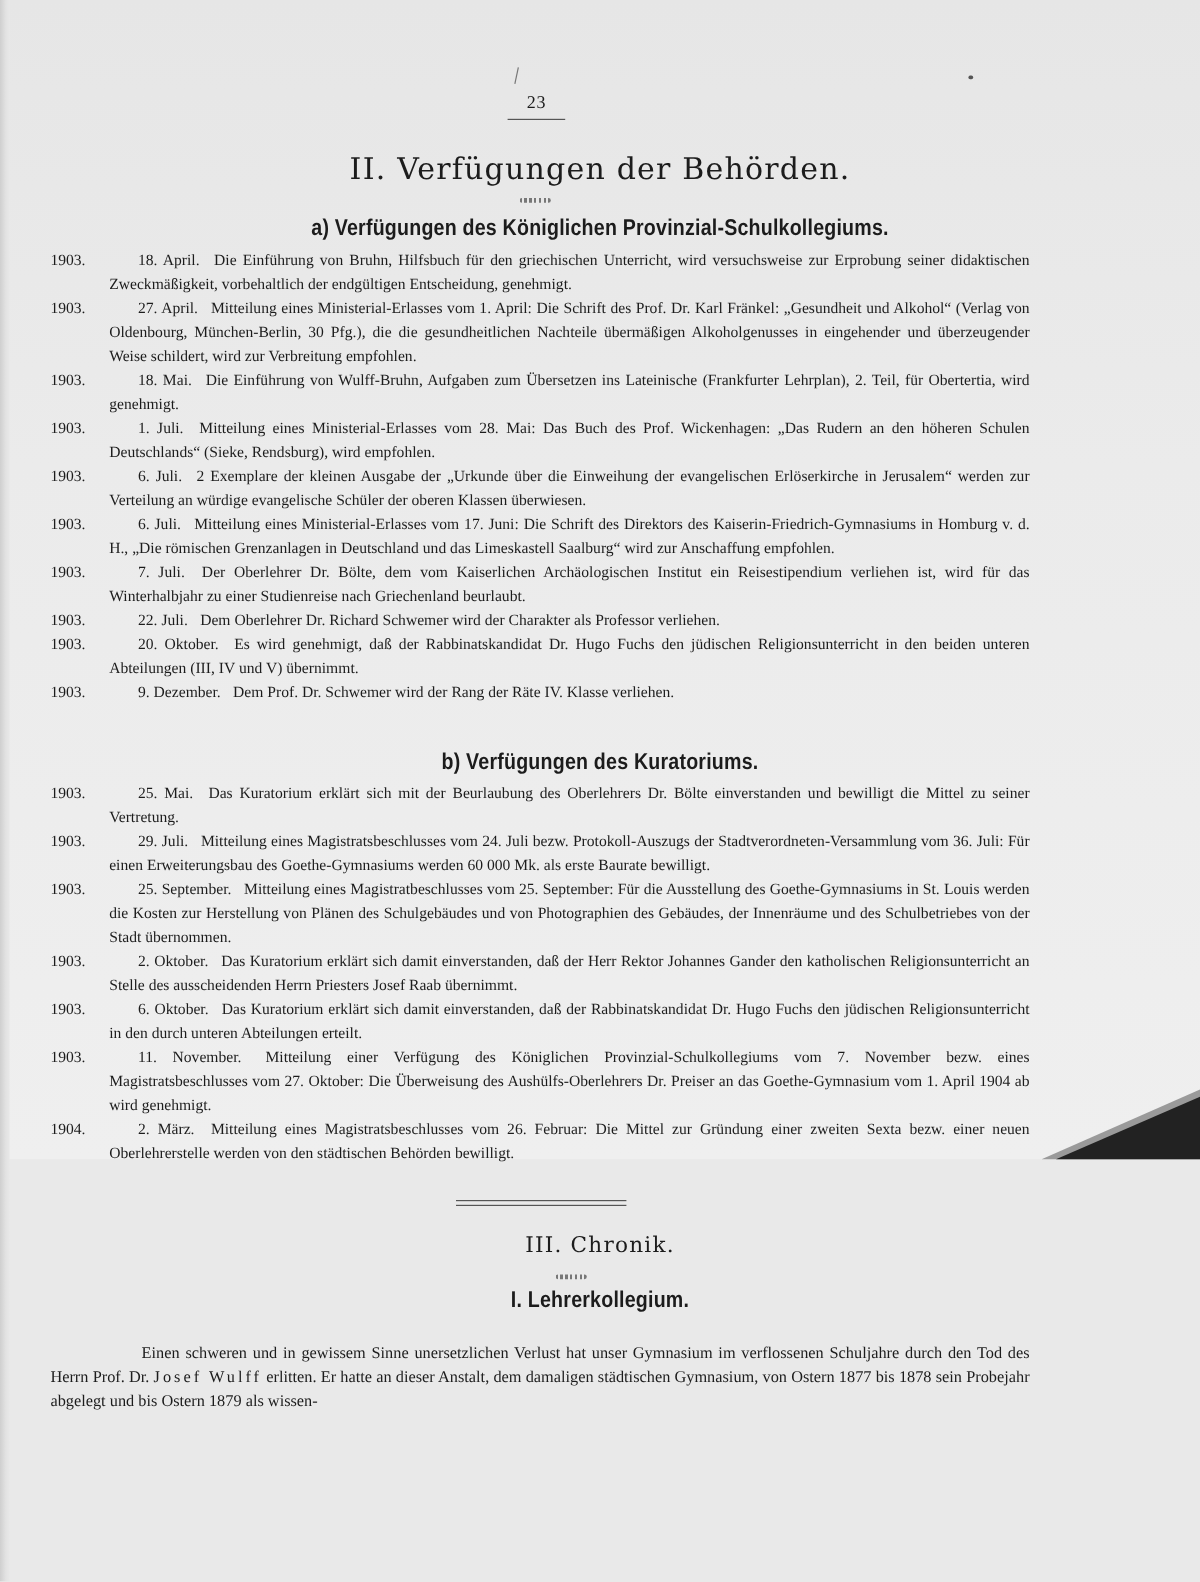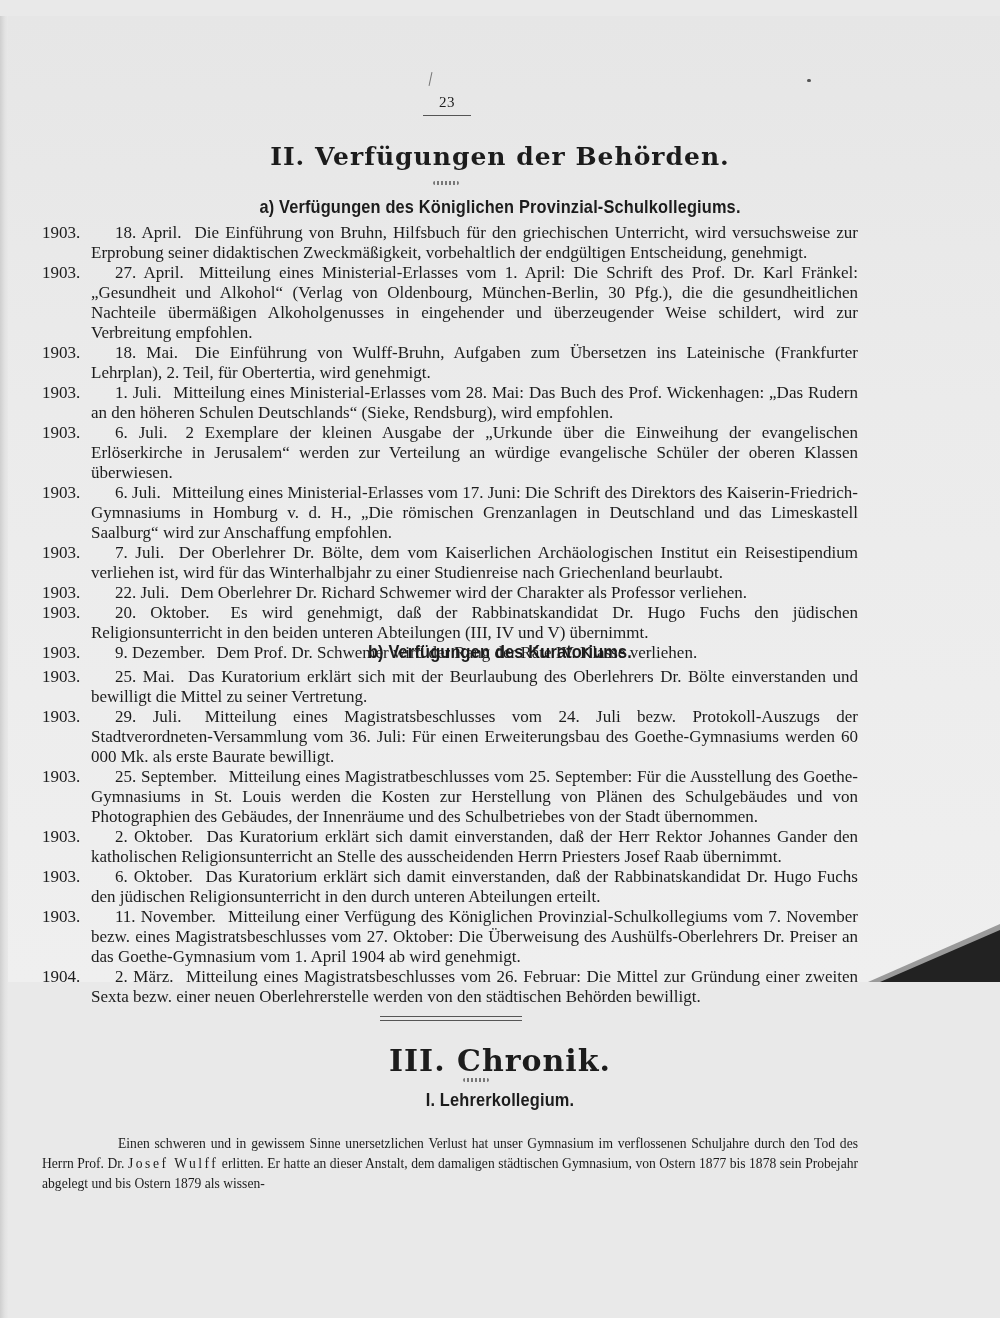--- a/index.html
+++ b/index.html
@@ -3,21 +3,21 @@
 <meta charset="utf-8">
 <style>
   html, body { margin: 0; padding: 0; }
   body {
     width: 1000px; height: 1318px; overflow: hidden; position: relative;
     background: #e9e9e9;
     font-family: "Liberation Serif", "DejaVu Serif", serif;
     color: #1c1c1c;
   }
   .page {
-    position: absolute; left: 0; top: 16px; width: 1000px; height: 966px;
+    position: absolute; left: 0; top: 0; width: 1000px; height: 966px;
     background: linear-gradient(180deg, #e6e6e6 0%, #ebebeb 40%, #efefef 100%);
   }
   .left-edge {
     position: absolute; left: 0; top: 0; width: 8px; height: 1318px;
     background: linear-gradient(90deg, #cfcfcf, #e2e2e2 60%, #e8e8e8);
   }
   .page-number {
     position: absolute; left: 425px; top: 78px; width: 44px; text-align: center;
     font-size: 15px; letter-spacing: 0.5px;
   }
@@ -26,37 +26,37 @@
   }
   .stray-mark {
     position: absolute; left: 430px; top: 56px; width: 1px; height: 14px;
     background: #777; transform: rotate(12deg);
   }
   .stray-dot {
     position: absolute; left: 807px; top: 63px; width: 4px; height: 3px; background: #555; border-radius: 2px;
   }
   .section-title {
     position: absolute; left: 0; width: 1000px; text-align: center;
-    font-family: "DejaVu Serif", serif; font-weight: bold; letter-spacing: 1px;
+    font-family: "DejaVu Serif", serif; font-weight: normal; letter-spacing: 1px;
   }
   .sec2-title { top: 126px; font-size: 25px; }
-  .sec3-title { top: 1027px; font-size: 30px; }
+  .sec3-title { top: 1027px; font-size: 18px; }
   .wavy {
     position: absolute; width: 26px; height: 4px;
     background: repeating-linear-gradient(90deg, #777 0 2px, transparent 2px 4px);
     border-radius: 2px;
   }
   .subheading {
     position: absolute; left: 0; width: 1000px; text-align: center;
     font-family: "Liberation Sans", "DejaVu Sans", sans-serif; font-weight: bold;
     font-size: 19px; transform: scaleX(0.86); transform-origin: center; letter-spacing: 0.2px;
   }
   .entries {
     position: absolute; left: 42px; width: 816px;
-    font-size: 17px; line-height: 20px;
+    font-size: 13px; line-height: 20px;
   }
   .entry { position: relative; padding-left: 49px; text-align: justify; margin: 0; }
   .entry .year { position: absolute; left: 0; top: 0; }
   .entry .date { margin-right: 7px; margin-left: 24px; }
   .divider {
     position: absolute; left: 380px; top: 1000px; width: 142px; height: 3px;
     border-top: 1px solid #555; border-bottom: 1px solid #555;
   }
   .body-para {
     position: absolute; left: 42px; top: 1104px; width: 816px;

